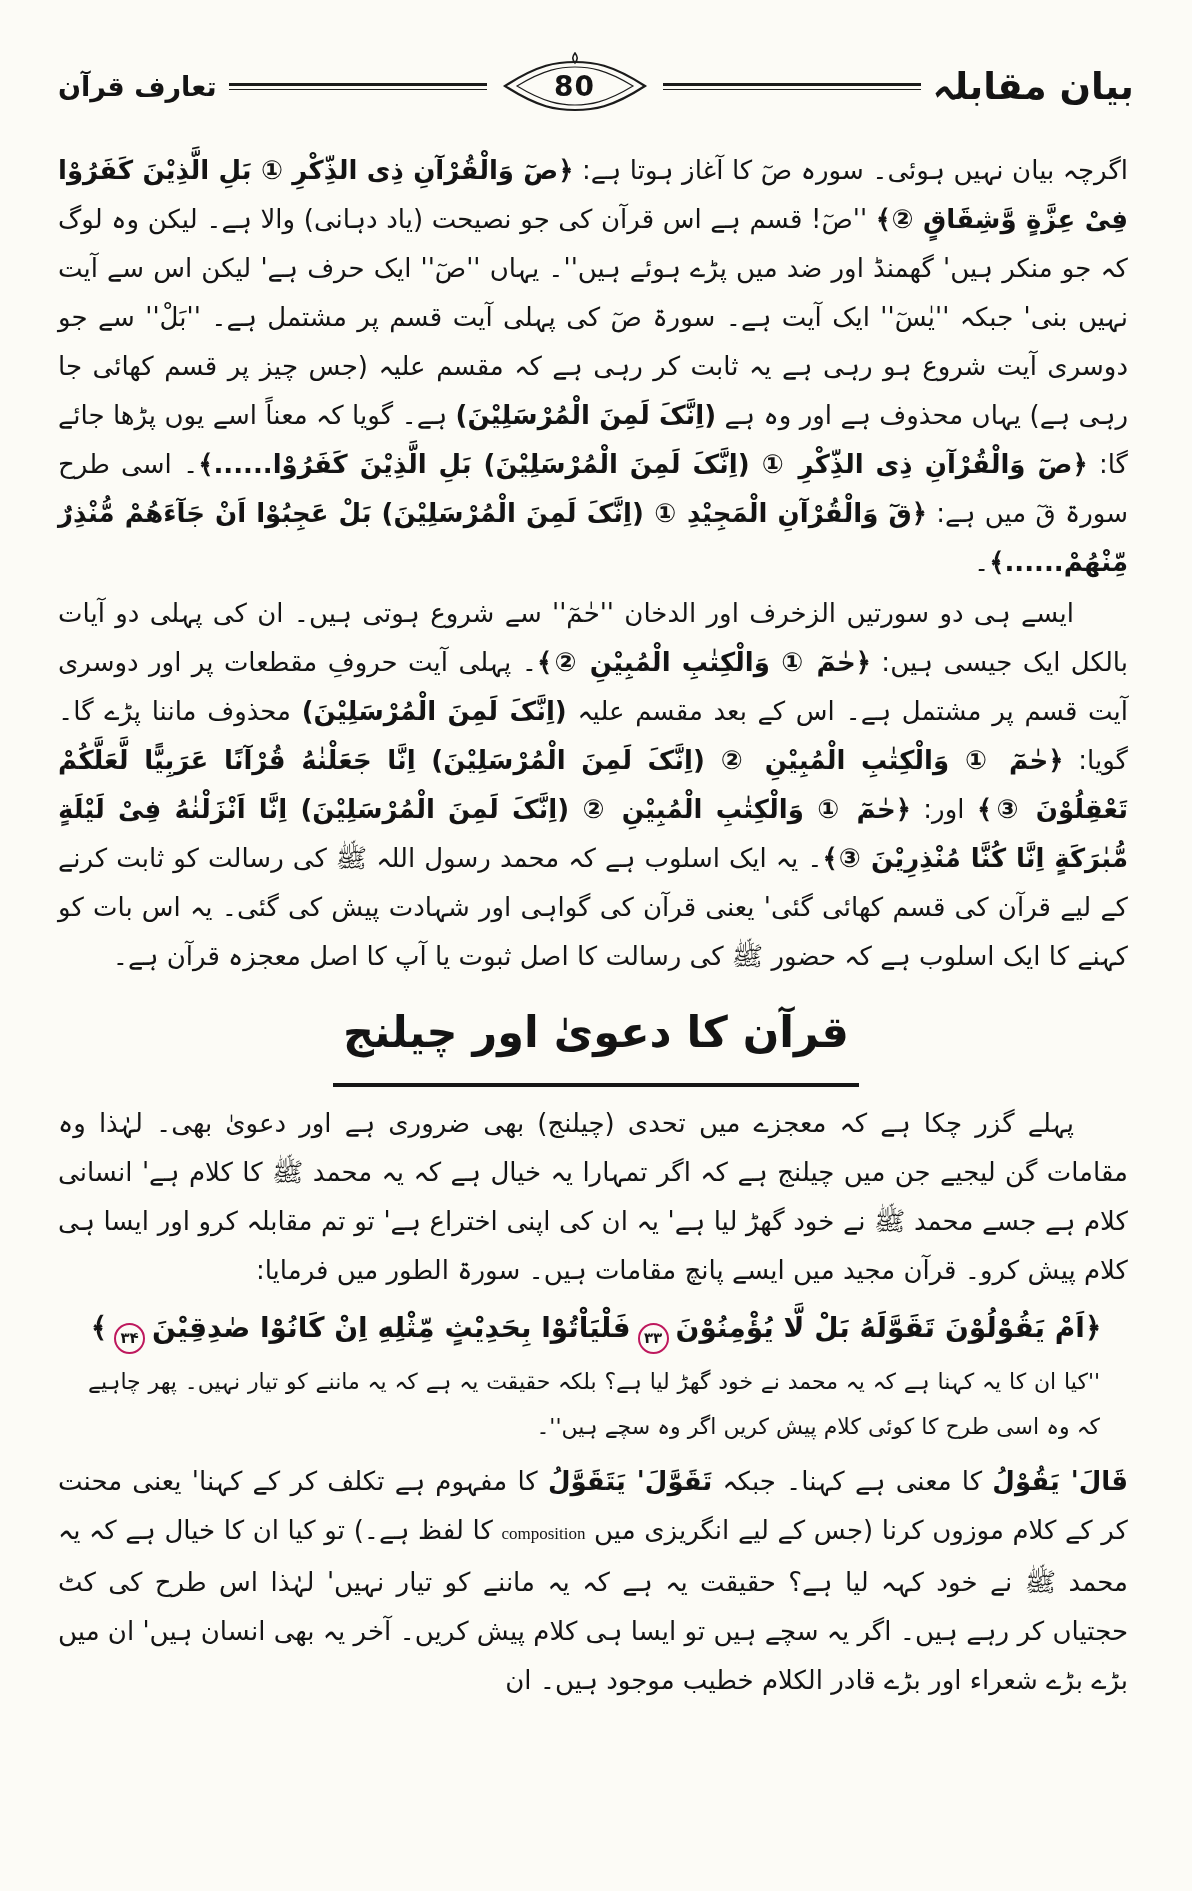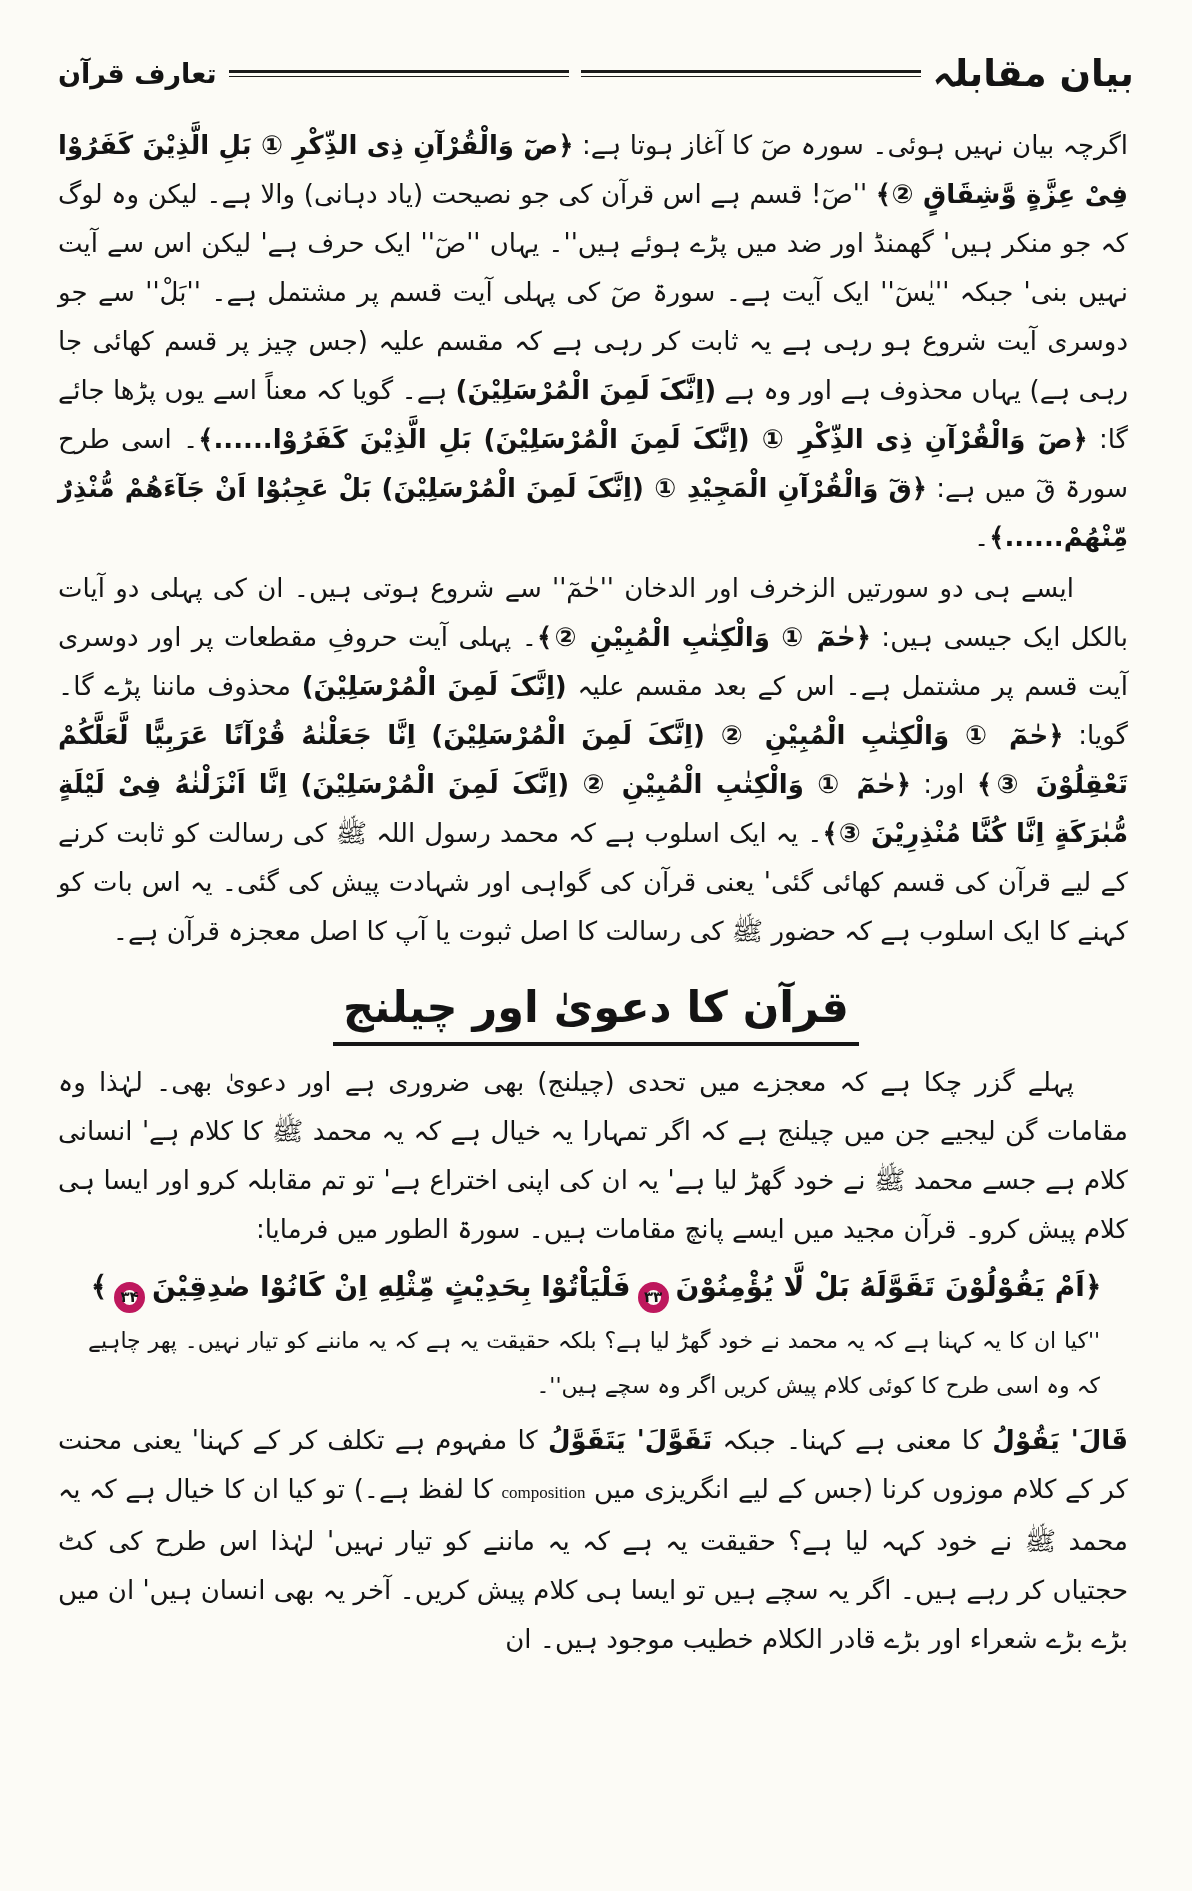--- a/index.html
+++ b/index.html
@@ -26,40 +26,48 @@
   .body-text { font-size: 26px; line-height: 49px; text-align: justify; }
   .para { margin: 0 6px 2px 0; }
   .para.indent { text-indent: 54px; }
   .u  { font-weight: normal; }
   .ar { font-weight: bold; }
   .en { font-family: "Liberation Serif", serif; direction: ltr; unicode-bidi: embed;
         font-size: 17px; font-weight: normal; }
   .section-heading-wrap { text-align: center; margin: 20px 0 12px 0; }
   .section-heading {
     display: inline-block; font-size: 43px; font-weight: bold; line-height: 1.45;
-    padding: 0 10px 4px 10px; border-bottom: 4px solid #161616;
+    padding: 0 10px 20px 10px; border-bottom: 4px solid #161616;
   }
   .verse-line { text-align: center; font-weight: bold; font-size: 28px;
                 line-height: 58px; margin: 4px 0 2px 0; }
   .anum {
     display: inline-flex; align-items: center; justify-content: center;
-    width: 31px; height: 31px; border: 8px solid #be185d; border-radius: 50%;
+    width: 31px; height: 31px; border: 2px solid #be185d; border-radius: 50%;
     font-size: 15px; font-weight: bold; vertical-align: -6px; margin: 0 7px;
     line-height: 1;
   }
   .translation { font-size: 22px; line-height: 45px; margin: 2px 34px 8px 30px; }
 </style>
 </head>
 <body>
 
 <div class="page">
 
   <header class="page-header">
     <div class="ht right">بیان مقابلہ</div>
     <div class="rule"></div>
+    <div class="ornament">
+      <svg viewBox="0 0 152 68">
+        <path d="M76 11 C73 7 73 5 76 1 C79 5 79 7 76 11 Z" fill="none" stroke="#1b1b1b" stroke-width="1.6"></path>
+        <path d="M6 34 C40 12 58 10 76 10 C94 10 112 12 146 34 C112 56 94 58 76 58 C58 58 40 56 6 34 Z" fill="none" stroke="#1b1b1b" stroke-width="2.2"></path>
+        <path d="M18 34 C46 17 62 15 76 15 C90 15 106 17 134 34 C106 51 90 53 76 53 C62 53 46 51 18 34 Z" fill="none" stroke="#1b1b1b" stroke-width="1.1"></path>
+      </svg>
+      <span class="pnum">80</span>
+    </div>
     <div class="rule"></div>
     <div class="ht left">تعارف قرآن</div>
   </header>
 
   <main class="body-text">
 
     <p class="para"><span class="u">اگرچہ بیان نہیں ہوئی۔ سورہ صٓ کا آغاز ہوتا ہے: </span><span class="ar">﴿صٓ وَالْقُرْآنِ ذِی الذِّکْرِ ① بَلِ الَّذِیْنَ کَفَرُوْا فِیْ عِزَّةٍ وَّشِقَاقٍ ②﴾</span><span class="u"> ''صٓ! قسم ہے اس قرآن کی جو نصیحت (یاد دہانی) والا ہے۔ لیکن وہ لوگ کہ جو منکر ہیں' گھمنڈ اور ضد میں پڑے ہوئے ہیں''۔ یہاں ''صٓ'' ایک حرف ہے' لیکن اس سے آیت نہیں بنی' جبکہ ''یٰسٓ'' ایک آیت ہے۔ سورۃ صٓ کی پہلی آیت قسم پر مشتمل ہے۔ ''بَلْ'' سے جو دوسری آیت شروع ہو رہی ہے یہ ثابت کر رہی ہے کہ مقسم علیہ (جس چیز پر قسم کھائی جا رہی ہے) یہاں محذوف ہے اور وہ ہے </span><span class="ar">(اِنَّکَ لَمِنَ الْمُرْسَلِیْنَ)</span><span class="u"> ہے۔ گویا کہ معناً اسے یوں پڑھا جائے گا: </span><span class="ar">﴿صٓ وَالْقُرْآنِ ذِی الذِّکْرِ ① (اِنَّکَ لَمِنَ الْمُرْسَلِیْنَ) بَلِ الَّذِیْنَ کَفَرُوْا......﴾</span><span class="u">۔ اسی طرح سورۃ قٓ میں ہے: </span><span class="ar">﴿قٓ وَالْقُرْآنِ الْمَجِیْدِ ① (اِنَّکَ لَمِنَ الْمُرْسَلِیْنَ) بَلْ عَجِبُوْا اَنْ جَآءَهُمْ مُّنْذِرٌ مِّنْهُمْ......﴾</span><span class="u">۔</span></p>
 
     <p class="para indent"><span class="u">ایسے ہی دو سورتیں الزخرف اور الدخان ''حٰمٓ'' سے شروع ہوتی ہیں۔ ان کی پہلی دو آیات بالکل ایک جیسی ہیں: </span><span class="ar">﴿حٰمٓ ① وَالْکِتٰبِ الْمُبِیْنِ ②﴾</span><span class="u">۔ پہلی آیت حروفِ مقطعات پر اور دوسری آیت قسم پر مشتمل ہے۔ اس کے بعد مقسم علیہ </span><span class="ar">(اِنَّکَ لَمِنَ الْمُرْسَلِیْنَ)</span><span class="u"> محذوف ماننا پڑے گا۔ گویا: </span><span class="ar">﴿حٰمٓ ① وَالْکِتٰبِ الْمُبِیْنِ ② (اِنَّکَ لَمِنَ الْمُرْسَلِیْنَ) اِنَّا جَعَلْنٰهُ قُرْآنًا عَرَبِیًّا لَّعَلَّکُمْ تَعْقِلُوْنَ ③﴾</span><span class="u"> اور: </span><span class="ar">﴿حٰمٓ ① وَالْکِتٰبِ الْمُبِیْنِ ② (اِنَّکَ لَمِنَ الْمُرْسَلِیْنَ) اِنَّا اَنْزَلْنٰهُ فِیْ لَیْلَةٍ مُّبٰرَکَةٍ اِنَّا کُنَّا مُنْذِرِیْنَ ③﴾</span><span class="u">۔ یہ ایک اسلوب ہے کہ محمد رسول اللہ ﷺ کی رسالت کو ثابت کرنے کے لیے قرآن کی قسم کھائی گئی' یعنی قرآن کی گواہی اور شہادت پیش کی گئی۔ یہ اس بات کو کہنے کا ایک اسلوب ہے کہ حضور ﷺ کی رسالت کا اصل ثبوت یا آپ کا اصل معجزہ قرآن ہے۔</span></p>
 

